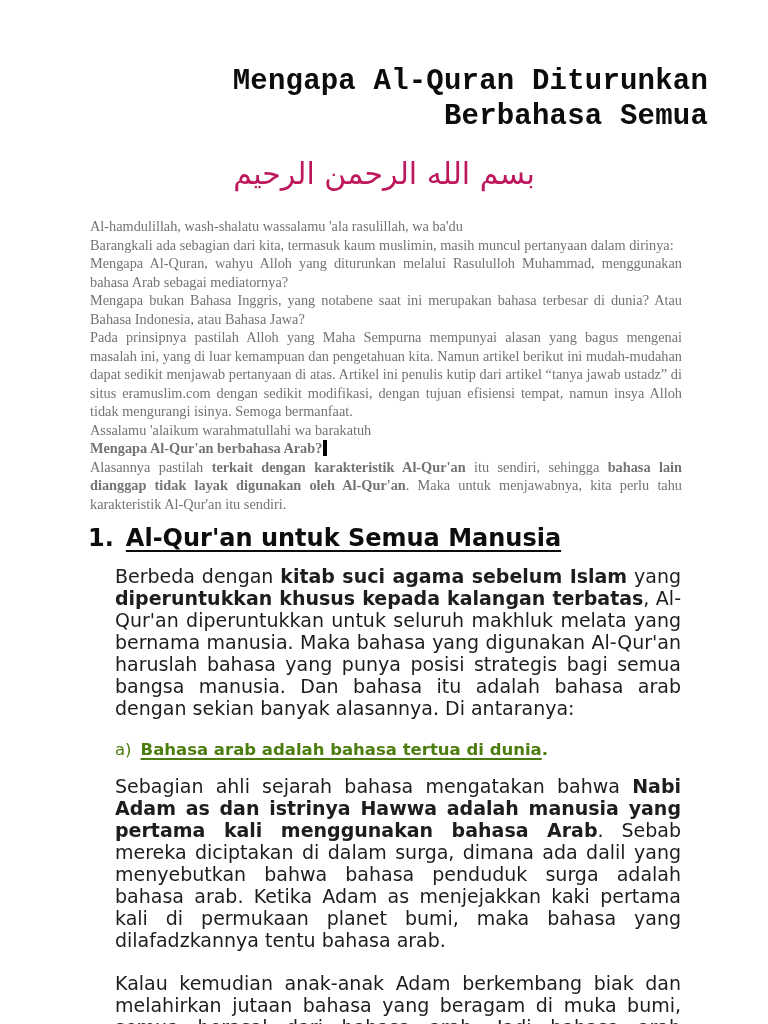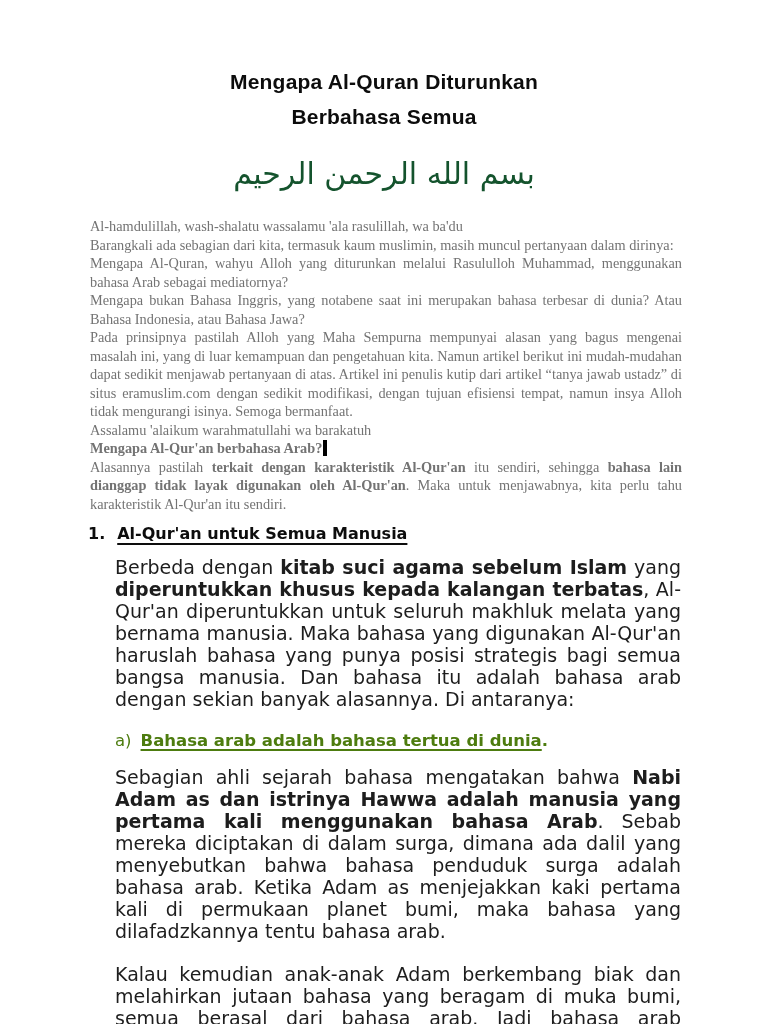--- a/index.html
+++ b/index.html
@@ -12,36 +12,36 @@
   .page {
     position: relative;
     width: 768px; height: 1024px;
     background: #ffffff;
     color: #141414;
     overflow: hidden;
   }
   
   .doc-title {
     margin: 64px 60px 0 60px;
-    text-align: center;
-    font-family: Liberation Sans, sans-serif;
+    text-align: right;
+    font-family: Liberation Mono, monospace;
     font-weight: bold;
-    font-size: 21px;
+    font-size: 29px;
     line-height: 35px;
     color: #0c0c0c;
     letter-spacing: 0.2px;
   }
   
   .bismillah {
     margin-top: 12px;
     height: 56px;
     line-height: 56px;
     text-align: center;
     font-size: 30px;
-    color: #14532d;
+    color: #be185d;
     direction: rtl;
     font-family: "DejaVu Sans", sans-serif;
   }
   
   .serif-block {
     margin: 15px 86px 0 90px;
     font-family: "Liberation Serif", serif;
     font-size: 14.3px;
     line-height: 18.5px;
     text-align: justify;
@@ -55,21 +55,21 @@
     display: inline-block;
     width: 4px; height: 16px;
     background: #000;
     vertical-align: -3px;
     margin-left: 1px;
   }
   
   .h1 {
     margin: 11px 60px 0 88px;
     font-family: "DejaVu Sans", sans-serif;
-    font-size: 16px;
+    font-size: 24px;
     font-weight: bold;
     color: #0d0d0d;
   }
   .h1-num { margin-right: 12px; }
   .h1-text {
     text-decoration: underline;
     text-underline-offset: 4px;
     text-decoration-thickness: 2px;
   }
   

